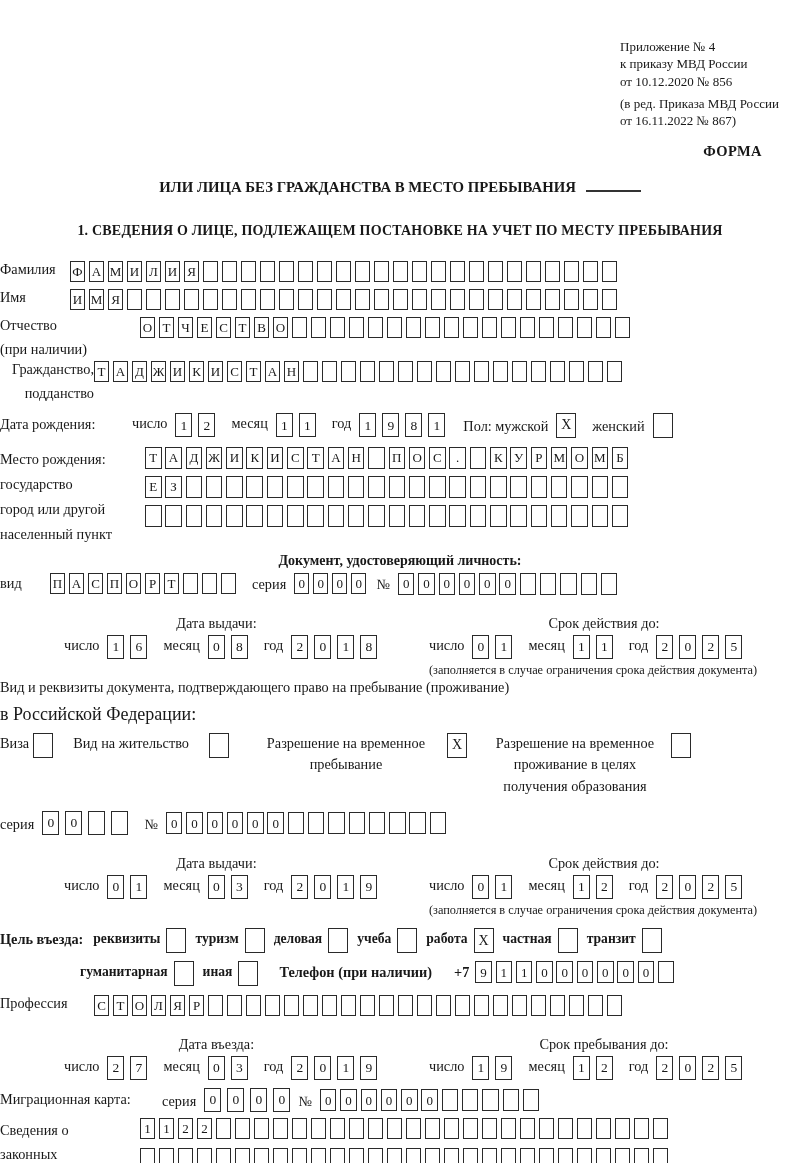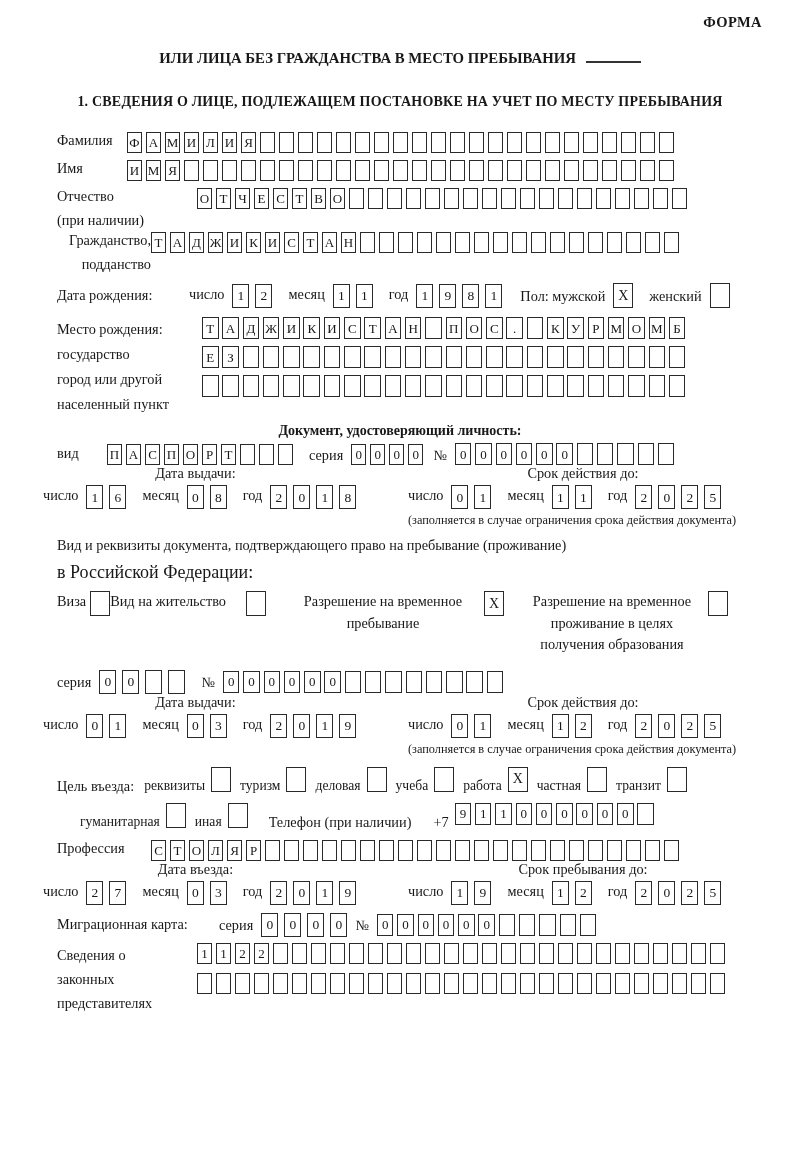--- a/index.html
+++ b/index.html
@@ -10,55 +10,63 @@
     font-family:"Liberation Serif","DejaVu Serif",serif;
     overflow:hidden;
   }
   .appendix { margin:38px 0 0 620px; font-size:13px; line-height:1.33; }
   .appendix .gap { height:5px; }
   .forma { margin-top:14px; padding-right:38px; text-align:right; font-weight:bold; font-size:14.5px; letter-spacing:.4px; }
   .title { margin-top:16px; text-align:center; font-weight:bold; font-size:14.8px; line-height:1.55; }
   .title .blank { display:inline-block; width:55px; border-bottom:2.2px solid #333; height:12px; margin-left:10px; }
   .sec1 { margin-top:24px; text-align:center; font-weight:bold; font-size:14px; letter-spacing:.2px; }
 
-  .frow { display:flex; align-items:flex-start; padding-left:57px; margin-top:7px; }
+  .frow { display:flex; align-items:flex-start; margin-top:7px; }
   .flabel { font-size:14.3px; line-height:1.25; flex:none; }
   .boxes { display:flex; flex:none; }
   .cell {
     flex:none; width:15px; height:21px; margin-right:4px;
     border:1.7px solid #2a2a2a; background:#fff;
     display:flex; align-items:center; justify-content:center;
     font-size:13px; line-height:1;
   }
   .cells-md .cell { width:16.5px; height:22px; margin-right:3.8px; }
   .cells-lg .cell { width:17px; height:24px; margin-right:6px; font-size:13.5px; }
   .checkbox {
     flex:none; width:20px; height:25px; border:1.7px solid #2a2a2a; background:#fff;
     display:flex; align-items:center; justify-content:center; font-size:14px;
   }
   .dlabel { font-size:14.3px; margin:2px 8px 0 0; flex:none; }
   .dategroup { display:flex; align-items:flex-start; }
   .dategroup .boxes { margin-right:10px; }
   .opts { display:flex; align-items:flex-start; }
-  .opts .opt-label { font-size:13.6px; margin:11px 6px 0 0; flex:none; }
+  .opts .opt-label { font-size:13.6px; margin:3px 6px 0 0; flex:none;font-weight:bold; }
   .opts .checkbox { margin-right:9px; }
   .small-note { font-size:12.3px; }
   .center { text-align:center; }
   .bold { font-weight:bold; }
-  .dates2col { display:flex; padding-left:43px; margin-top:0; }
+  .dates2col { display:flex; padding-left:64px; margin-top:20px; }
   .dates2col .col-l { width:365px; flex:none; }
   .dates2col .col-r { width:350px; flex:none; }
   .dates2col .dhead { text-align:center; font-size:14.3px; margin-bottom:3px; }
   .dates2col .col-l .dhead { padding-right:60px; }
 </style>
 </head>
 <body>
 
 <div class="page">
 
+  <div class="appendix">
+    <div>Приложение № 4</div>
+    <div>к приказу МВД России</div>
+    <div>от 10.12.2020 № 856</div>
+    <div class="gap"></div>
+    <div>(в ред. Приказа МВД России</div>
+    <div>от 16.11.2022 № 867)</div>
+  </div>
 
   <div class="forma">ФОРМА</div>
 
   <div class="title">
     <div>
       <span>ИЛИ ЛИЦА БЕЗ ГРАЖДАНСТВА В МЕСТО ПРЕБЫВАНИЯ</span><span class="blank"></span>
     </div>
   </div>
 
   <div class="sec1">1. СВЕДЕНИЯ О ЛИЦЕ, ПОДЛЕЖАЩЕМ ПОСТАНОВКЕ НА УЧЕТ ПО МЕСТУ ПРЕБЫВАНИЯ</div>
@@ -401,27 +409,27 @@
             <div class="cell">2</div>
             <div class="cell">0</div>
             <div class="cell">2</div>
             <div class="cell">5</div>
           </div>
         </div>
       <div class="small-note" style="margin-top:4px;">(заполняется в случае ограничения срока действия документа)</div>
     </div>
   </div>
 
-  <div class="frow" style="margin-top:9px; font-size:14.3px;">Вид и реквизиты документа, подтверждающего право на пребывание (проживание)</div>
+  <div class="frow" style="margin-top:1px; font-size:14.3px;">Вид и реквизиты документа, подтверждающего право на пребывание (проживание)</div>
   <div class="frow" style="margin-top:8px; font-size:18px;">в Российской Федерации:</div>
 
   <div class="frow" style="margin-top:8px;">
     <span class="dlabel" style="margin-right:4px;">Виза</span>
     <div class="checkbox"></div>
-    <span class="dlabel" style="text-align:center;">Вид на жительство</span>
+    <span class="dlabel" style="margin-left:20px;text-align:center;">Вид на жительство</span>
     <div class="checkbox" style="margin-left:12px;"></div>
     <div style="margin-left:22px; width:190px; text-align:center; font-size:14.3px; line-height:1.5;">
       <div>Разрешение на временное</div>
       <div>пребывание</div>
     </div>
     <div class="checkbox" style="margin-left:6px;">X</div>
     <div style="margin-left:18px; width:180px; text-align:center; font-size:14.3px; line-height:1.5;">
       <div>Разрешение на временное</div>
       <div>проживание в целях</div>
       <div>получения образования</div>

